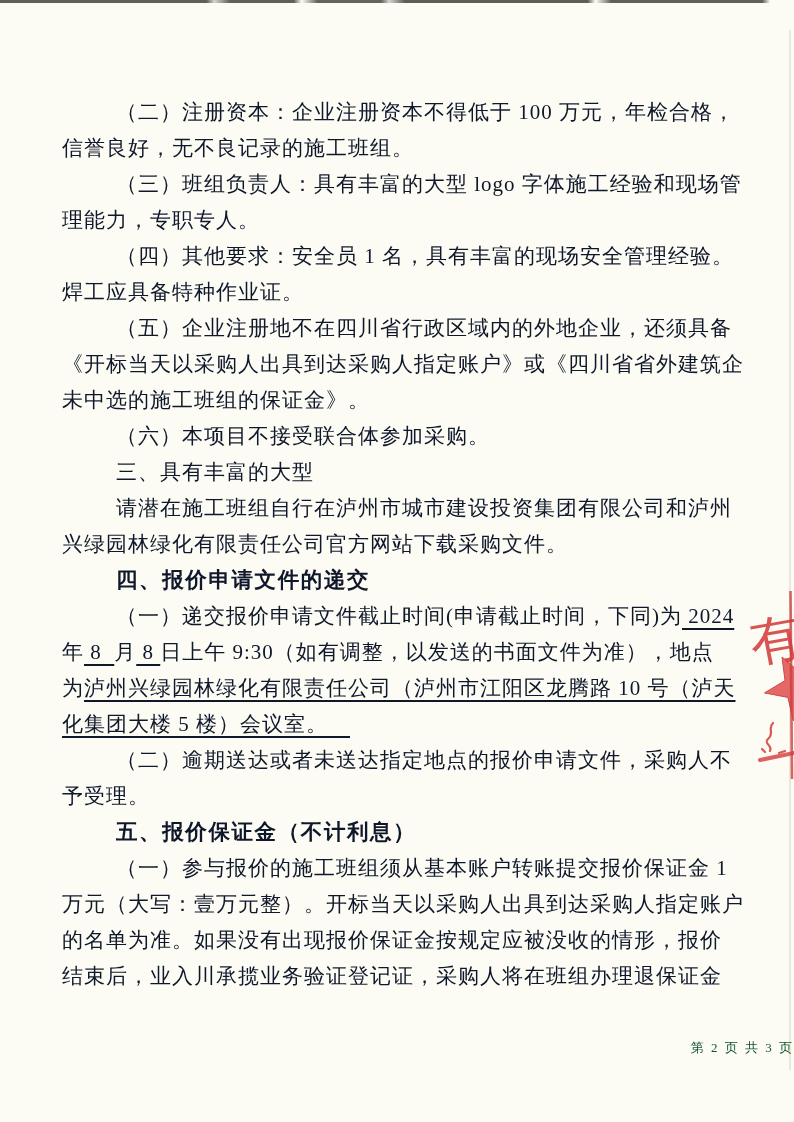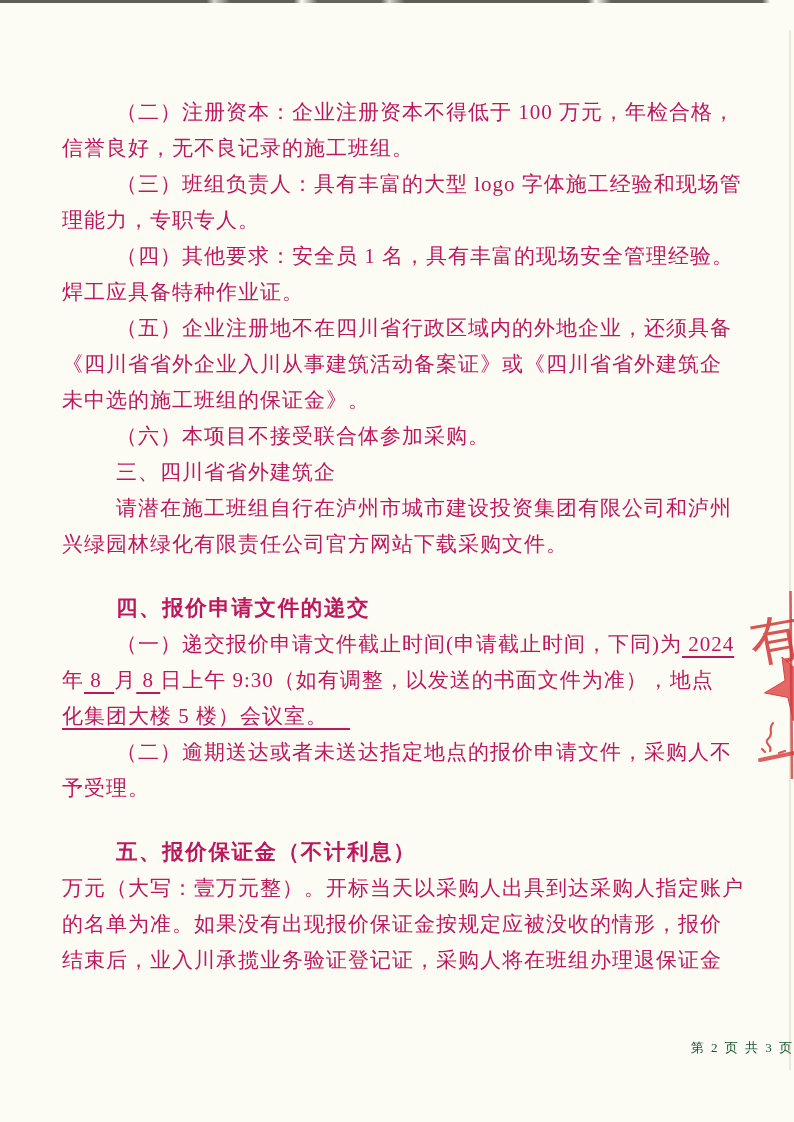--- a/index.html
+++ b/index.html
@@ -24,27 +24,27 @@
   .edge-line{
     position:absolute;left:789px;top:30px;width:2px;height:1040px;
     background:rgba(208,203,178,.40);
   }
   .doc{
     position:absolute;left:62px;top:94px;width:690px;
     color:#1b1b1b;
   }
   .line{
     height:36px;line-height:36px;font-size:21px;letter-spacing:1px;
-    white-space:pre;color:#be185d;
+    white-space:pre;color:#0f172a;
   }
   .line.indent{padding-left:54px;}
   .line.bold{
     font-weight:700;
     font-family:"Liberation Sans","DejaVu Sans",sans-serif;
-    letter-spacing:1.6px;font-size:21.5px;margin-top:28px;
+    letter-spacing:1.6px;font-size:21.5px;
   }
   .u{
     text-decoration:underline;
     text-underline-offset:5px;
     text-decoration-thickness:1.6px;
   }
   .footer{
     position:absolute;left:0;top:1039px;width:100%;
     text-align:right;font-size:13px;letter-spacing:2px;color:#14532d;
   }
@@ -68,33 +68,35 @@
   <div class="edge-line"></div>
 
   <div class="doc">
       <div class="line indent"><span>（二）注册资本：企业注册资本不得低于 100 万元，年检合格，</span></div>
       <div class="line"><span>信誉良好，无不良记录的施工班组。</span></div>
       <div class="line indent"><span>（三）班组负责人：具有丰富的大型 logo 字体施工经验和现场管</span></div>
       <div class="line"><span>理能力，专职专人。</span></div>
       <div class="line indent"><span>（四）其他要求：安全员 1 名，具有丰富的现场安全管理经验。</span></div>
       <div class="line"><span>焊工应具备特种作业证。</span></div>
       <div class="line indent"><span>（五）企业注册地不在四川省行政区域内的外地企业，还须具备</span></div>
-      <div class="line"><span>《四川省省外企业入川从事建筑活动备案证》或《四川省省外建筑企</span></div>
+      <div class="line"><span>《开标当天以采购人出具到达采购人指定账户》或《四川省省外建筑企</span></div>
       <div class="line"><span>未中选的施工班组的保证金》。</span></div>
       <div class="line indent"><span>（六）本项目不接受联合体参加采购。</span></div>
-      <div class="line indent"><span>三、四川省省外建筑企</span></div>
+      <div class="line indent"><span>三、具有丰富的大型</span></div>
       <div class="line indent"><span>请潜在施工班组自行在泸州市城市建设投资集团有限公司和泸州</span></div>
       <div class="line"><span>兴绿园林绿化有限责任公司官方网站下载采购文件。</span></div>
       <div class="line indent bold"><span>四、报价申请文件的递交</span></div>
       <div class="line indent"><span>（一）递交报价申请文件截止时间(申请截止时间，下同)为</span><span class="u"> 2024</span></div>
       <div class="line"><span>年</span><span class="u"> 8  </span><span>月</span><span class="u"> 8 </span><span>日上午 9:30（如有调整，以发送的书面文件为准），地点</span></div>
+      <div class="line"><span>为</span><span class="u">泸州兴绿园林绿化有限责任公司（泸州市江阳区龙腾路 10 号（泸天</span></div>
       <div class="line"><span class="u">化集团大楼 5 楼）会议室。　</span></div>
       <div class="line indent"><span>（二）逾期送达或者未送达指定地点的报价申请文件，采购人不</span></div>
       <div class="line"><span>予受理。</span></div>
       <div class="line indent bold"><span>五、报价保证金（不计利息）</span></div>
+      <div class="line indent"><span>（一）参与报价的施工班组须从基本账户转账提交报价保证金 1</span></div>
       <div class="line"><span>万元（大写：壹万元整）。开标当天以采购人出具到达采购人指定账户</span></div>
       <div class="line"><span>的名单为准。如果没有出现报价保证金按规定应被没收的情形，报价</span></div>
       <div class="line"><span>结束后，业入川承揽业务验证登记证，采购人将在班组办理退保证金</span></div>
     </div>
 
   <div class="footer">第 2 页 共 3 页</div>
 
   <svg class="seal" width="59" height="205" viewBox="0 0 59 205">
     <text class="seal-char" x="14" y="76" transform="rotate(-10 32 52)">有</text>
     <polygon class="seal-star" points="29.5,109.9 52.9,114.4 58.3,137.7 69.8,116.8 93.6,118.9 77.3,101.5 86.6,79.6 65,89.6 47,74 50,97.6"></polygon>

